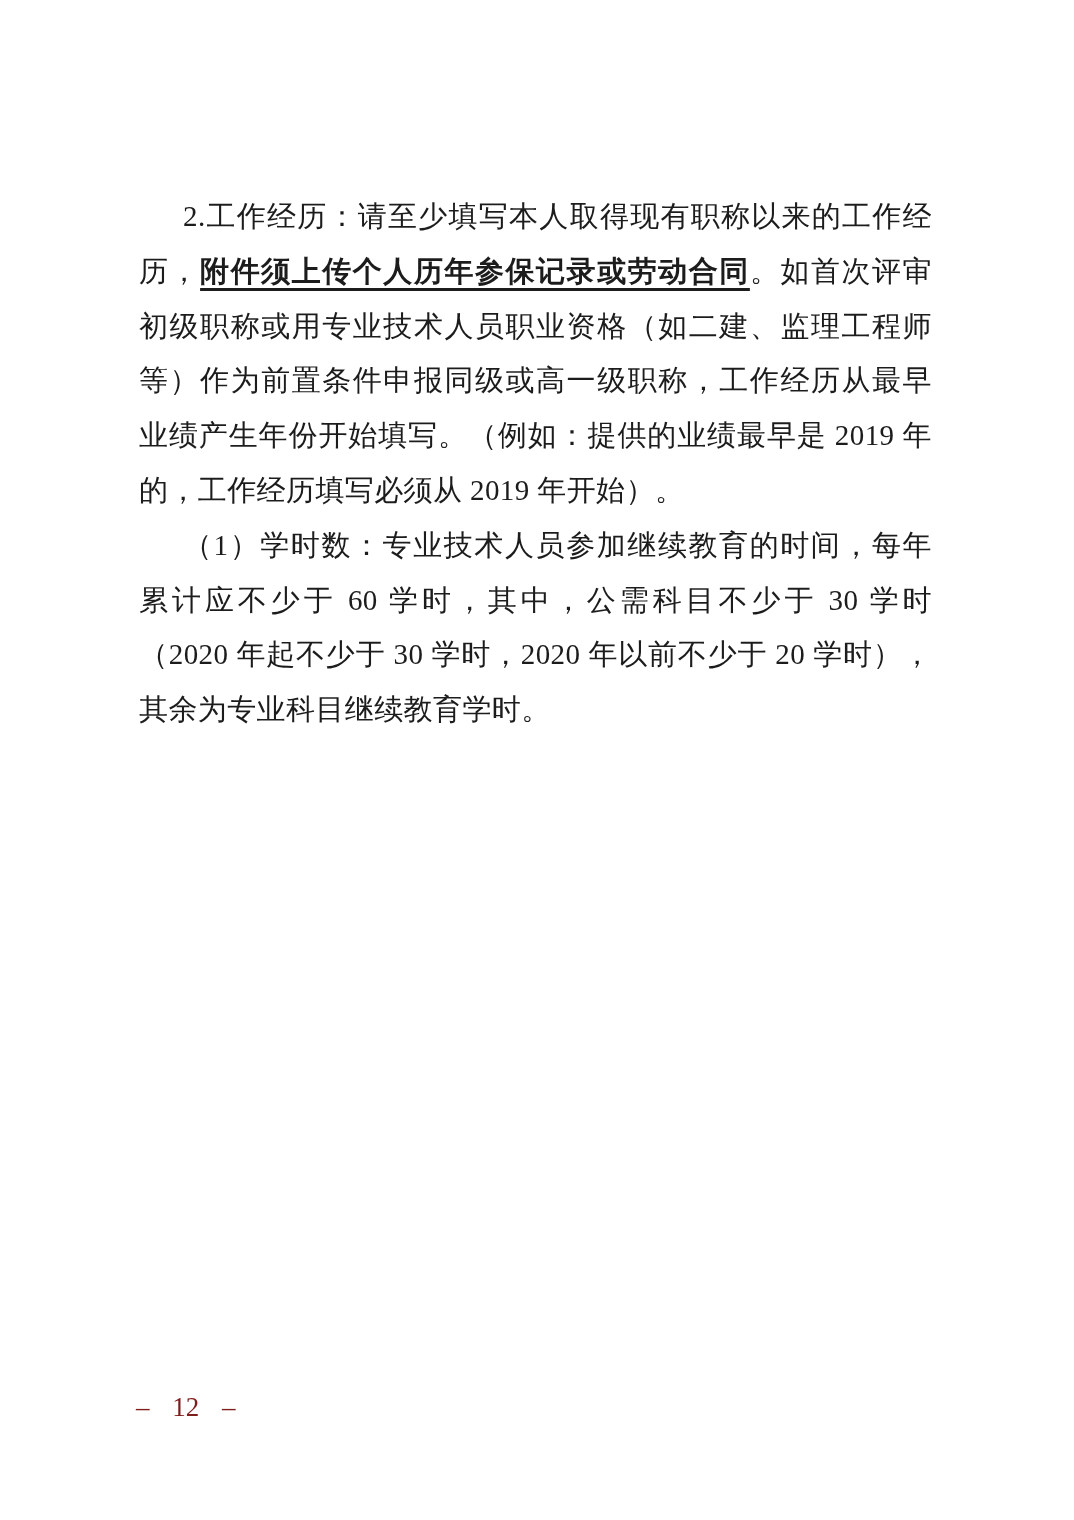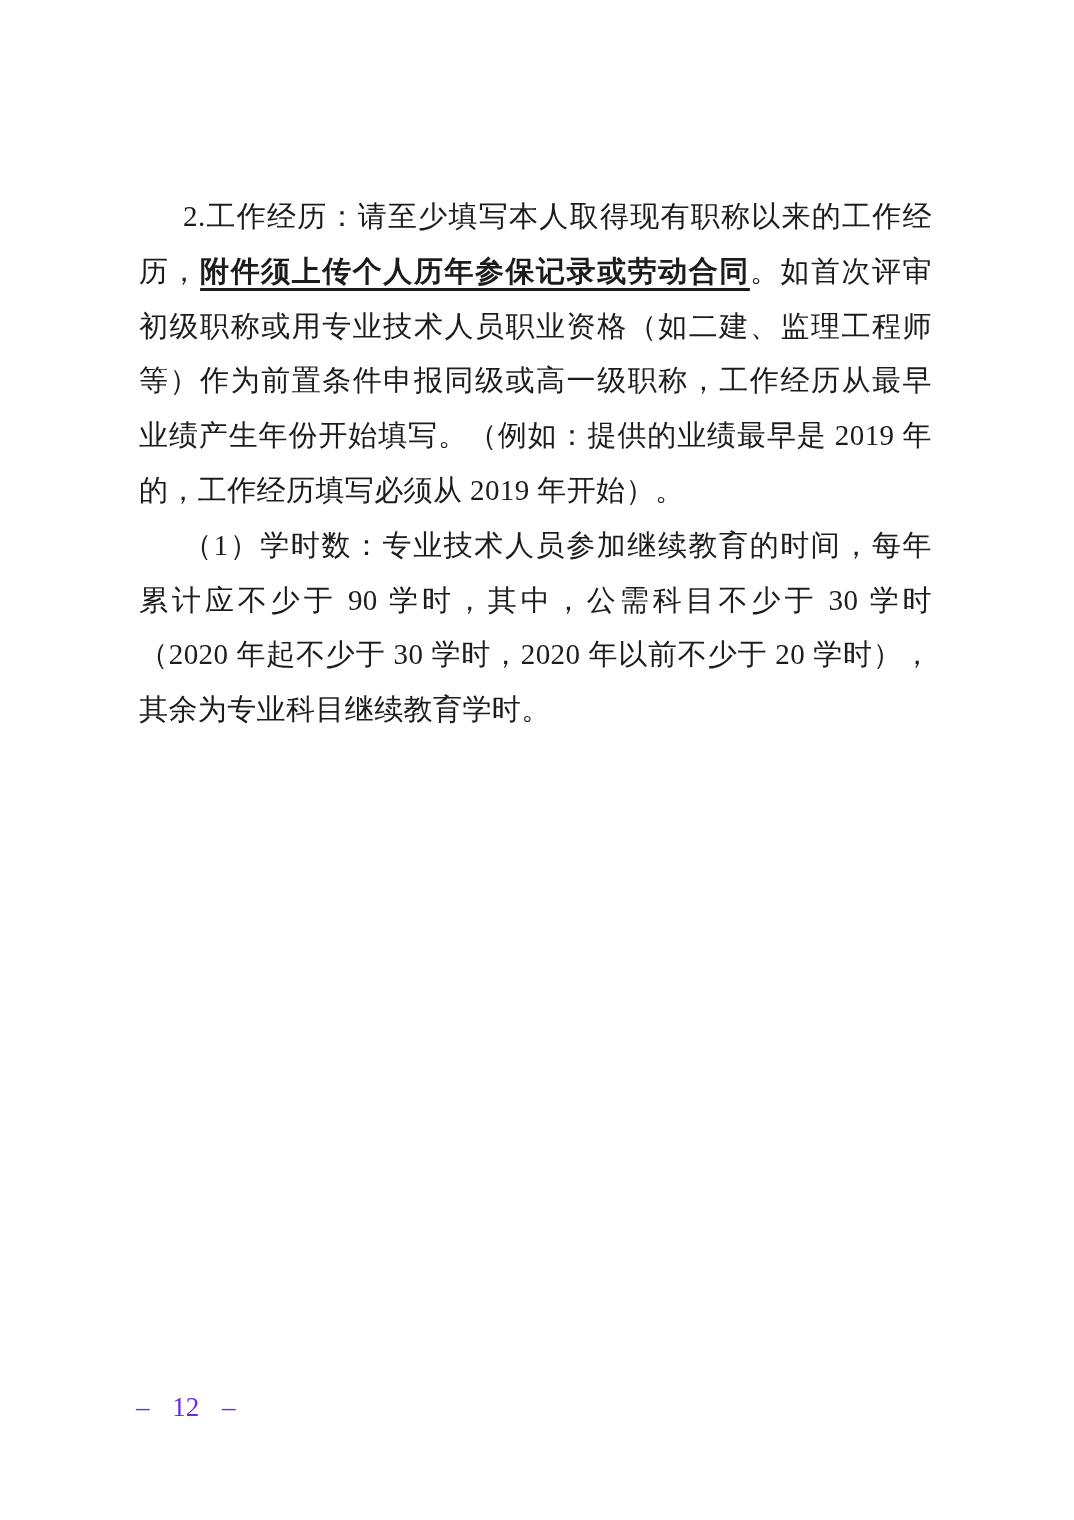--- a/index.html
+++ b/index.html
@@ -42,32 +42,32 @@
     text-decoration-thickness: 2.5px;
     text-underline-offset: 7px;
   }
   .footer {
     position: absolute;
     left: 136px;
     top: 1390px;
     font-size: 27px;
     line-height: 34px;
     word-spacing: 16px;
-    color: #6d28d9;
+    color: #7f1d1d;
   }
 </style>
 </head>
 <body>
 
 <div class="page">
   <div class="content">
 
     <p><span class="seg">2.工作经历：请至少填写本人取得现有职称以来的工作经历，</span><span class="seg-em">附件须上传个人历年参保记录或劳动合同</span><span class="seg">。如首次评审初级职称或用专业技术人员职业资格（如二建、监理工程师等）作为前置条件申报同级或高一级职称，工作经历从最早业绩产生年份开始填写。（例如：提供的业绩最早是 2019 年的，工作经历填写必须从 2019 年开始）。</span></p>
 
 
 
-    <p><span class="seg">（1）学时数：专业技术人员参加继续教育的时间，每年累计应不少于 90 学时，其中，公需科目不少于 30 学时（2020 年起不少于 30 学时，2020 年以前不少于 20 学时），其余为专业科目继续教育学时。</span></p>
+    <p><span class="seg">（1）学时数：专业技术人员参加继续教育的时间，每年累计应不少于 60 学时，其中，公需科目不少于 30 学时（2020 年起不少于 30 学时，2020 年以前不少于 20 学时），其余为专业科目继续教育学时。</span></p>
 
 
   </div>
 
   <div class="footer">– 12 –</div>
 </div>
 
 </body></html>

